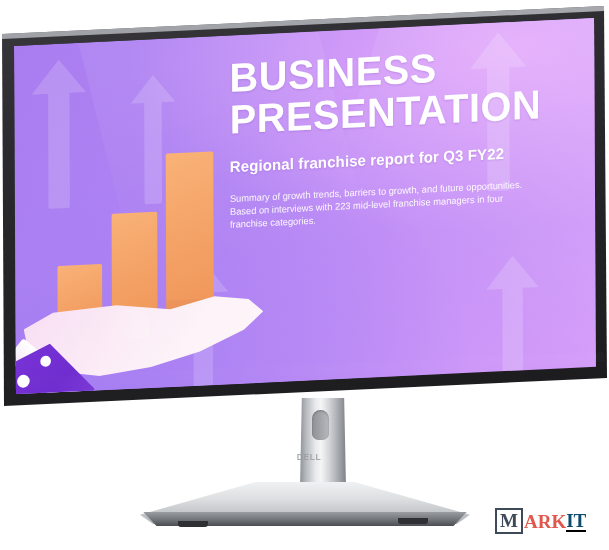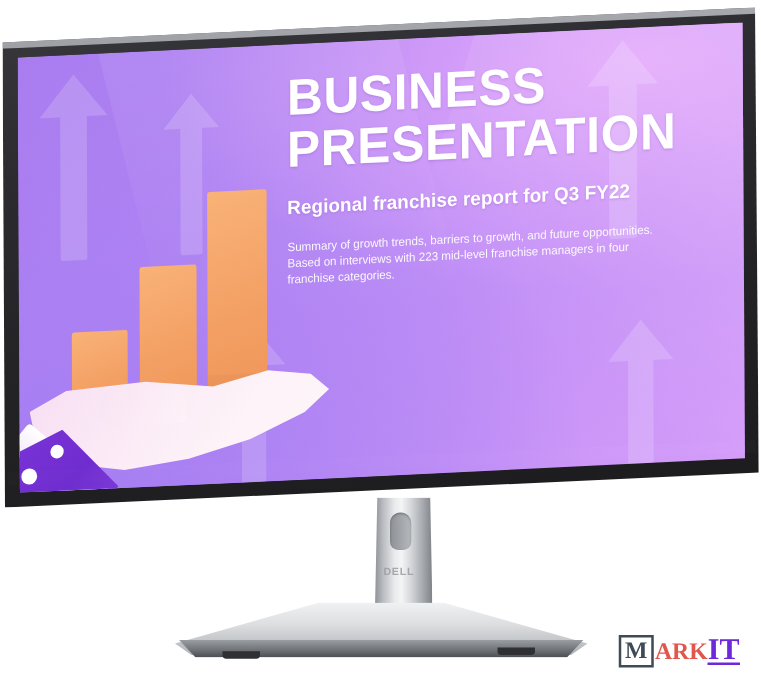--- a/index.html
+++ b/index.html
@@ -141,21 +141,21 @@
     -webkit-clip-path:polygon(4% 0%, 96% 0%, 100% 100%, 0% 100%);
     clip-path:polygon(4% 0%, 96% 0%, 100% 100%, 0% 100%);
   }
   .neck-slot{
     position:absolute;left:312px;top:410px;width:17px;height:30px;
     background:linear-gradient(to right,#8d9094,#b6b9bd);
     border-radius:9px 9px 7px 7px;
     box-shadow:inset 0 1px 2px rgba(0,0,0,.28);
   }
   .neck-dell{
-    position:absolute;left:296px;top:452px;width:46px;height:14px;
+    position:absolute;left:286px;top:452px;width:46px;height:14px;
     text-align:center;font-size:8.5px;font-weight:bold;letter-spacing:.6px;
     color:#9a9da1;opacity:.85;
   }
   .base{
     position:absolute;left:140px;top:482px;width:330px;height:42px;
     background:linear-gradient(to bottom,#f0f1f2 0%,#dcdee0 42%,#c6c9cc 70%,#b0b3b7 100%);
     -webkit-clip-path:polygon(35% 0%, 65% 0%, 100% 78%, 96% 100%, 4% 100%, 0% 78%);
     clip-path:polygon(35% 0%, 65% 0%, 100% 78%, 96% 100%, 4% 100%, 0% 78%);
   }
   .base-lip{
@@ -170,22 +170,22 @@
 
   
   .wm{position:absolute;left:495px;top:508px;display:flex;align-items:center;}
   .wm-box{
     border:2px solid #3e4a57;color:#3e4a57;font-weight:bold;font-size:19px;
     line-height:19px;padding:1px 3px 2px 3px;margin-right:1px;
     font-family:"Liberation Serif","DejaVu Serif",serif;
   }
   .wm-ark{color:#e2574c;font-weight:bold;font-size:19px;line-height:19px;
           font-family:"Liberation Serif","DejaVu Serif",serif;}
-  .wm-it{color:#6d28d9;font-weight:bold;font-size:24px;line-height:19px;
-         border-bottom:2px solid #6d28d9;
+  .wm-it{color:#0c4a6e;font-weight:bold;font-size:19px;line-height:19px;
+         border-bottom:2px solid #000000;
          font-family:"Liberation Serif","DejaVu Serif",serif;}
 </style>
 </head>
 <body>
 
 <div id="scene">
 
   <div class="shell"></div>
 
   <div class="screen-wrap">

